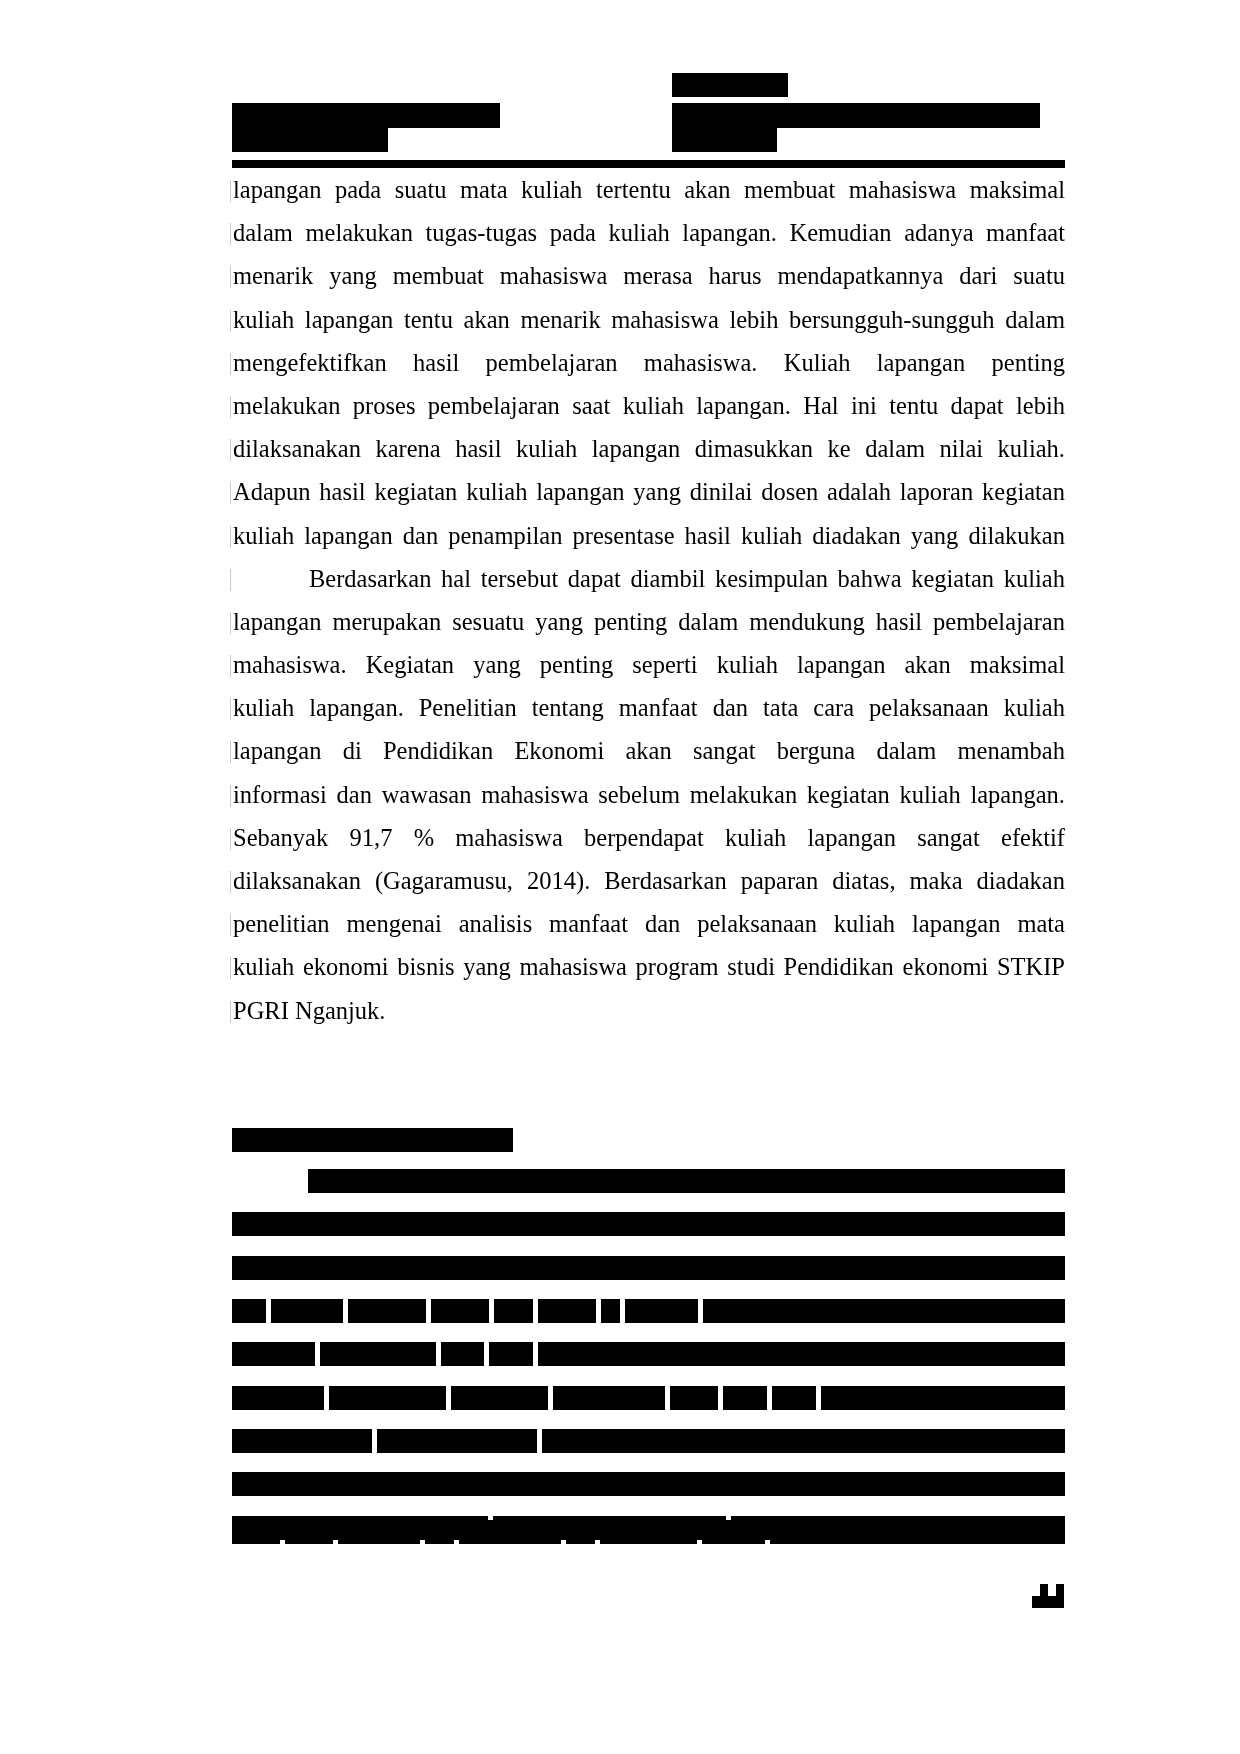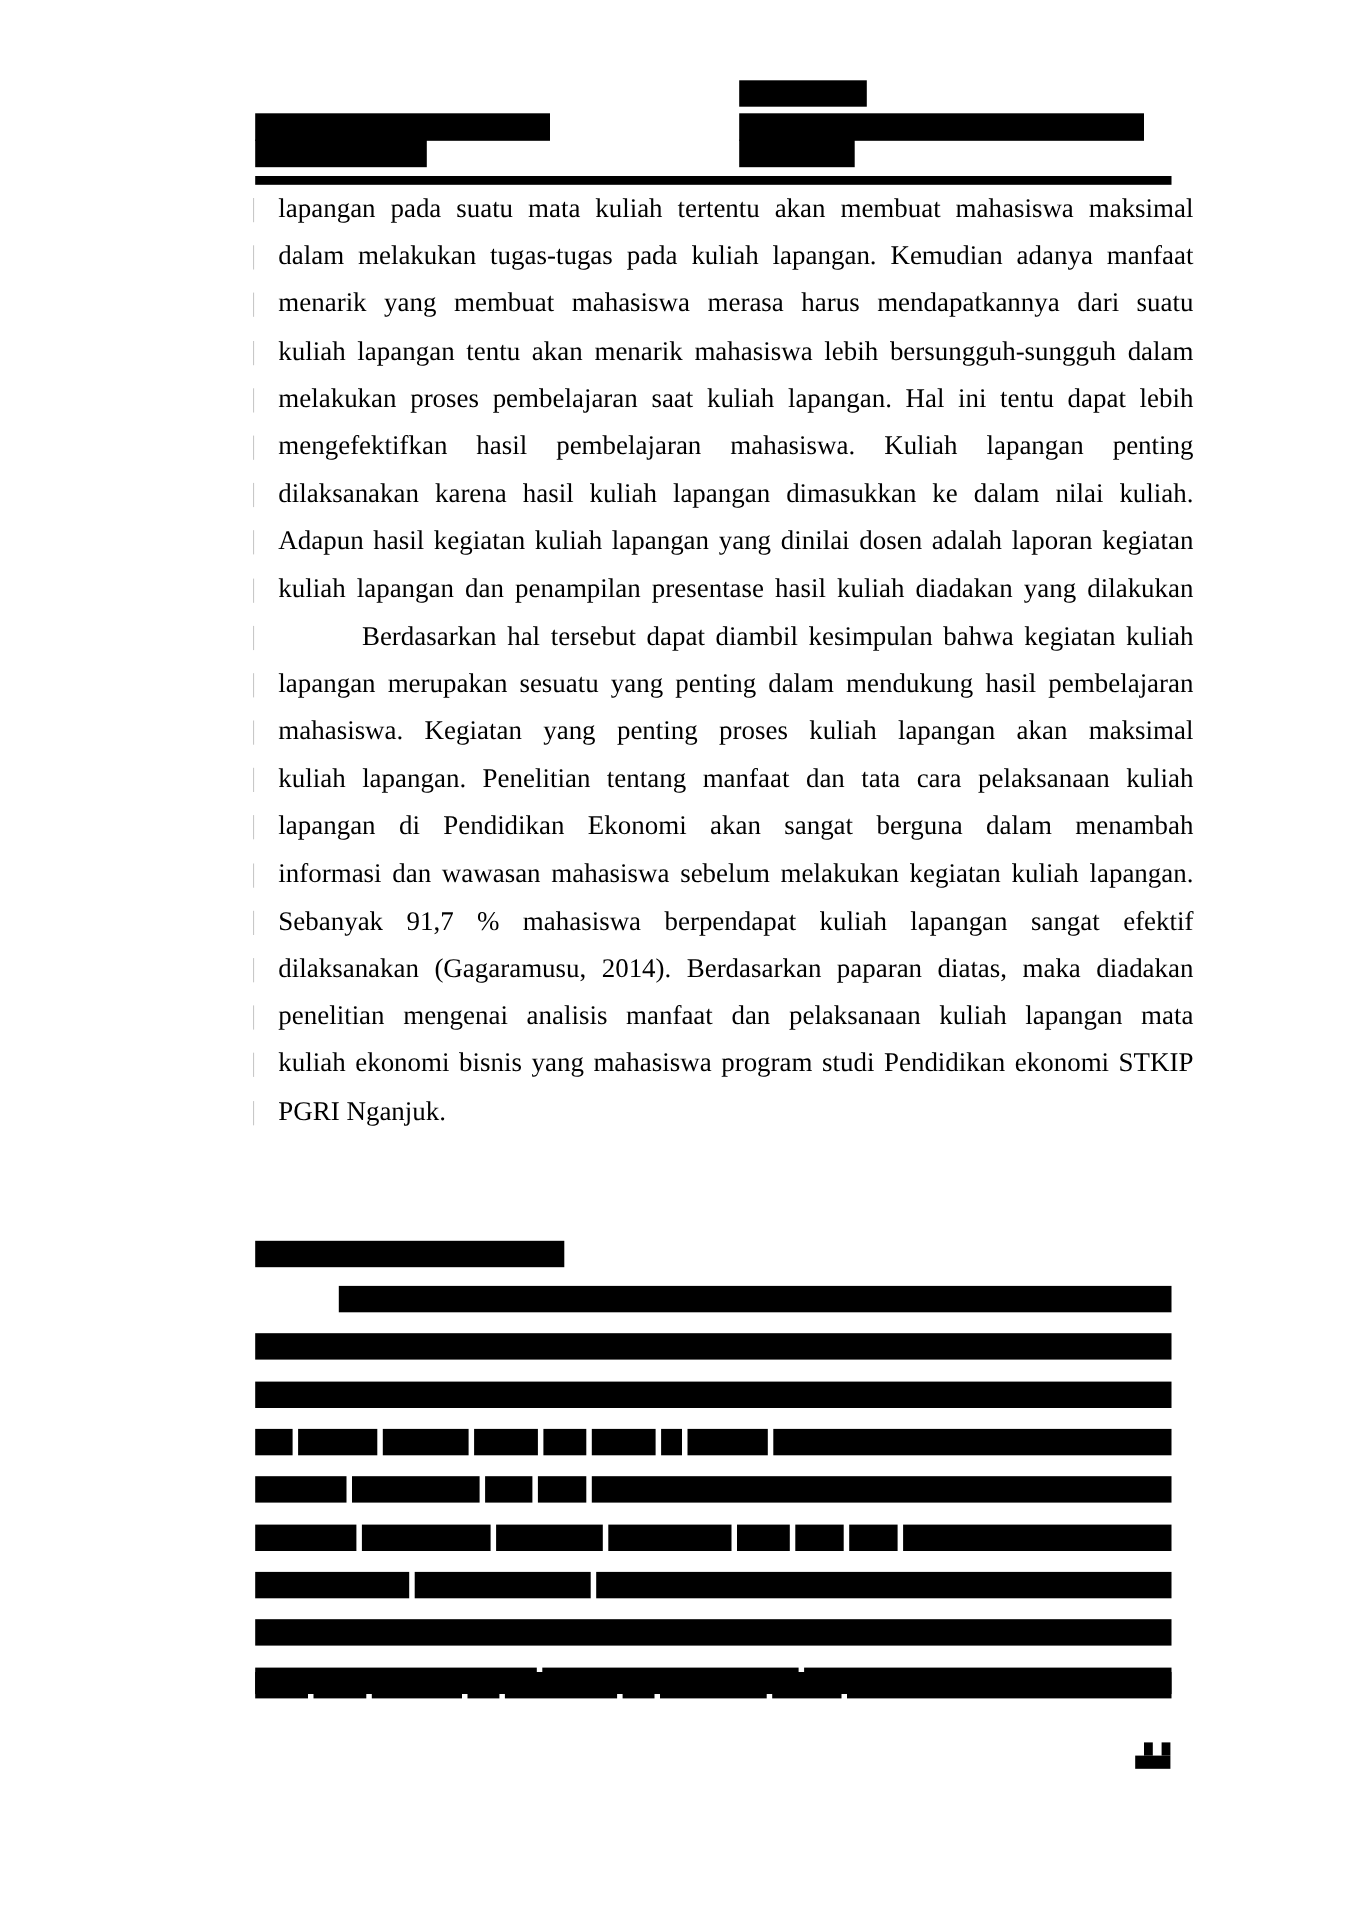--- a/index.html
+++ b/index.html
@@ -6,21 +6,21 @@
   body { width: 1240px; height: 1754px; position: relative; overflow: hidden;
          font-family: "Liberation Serif", "DejaVu Serif", serif; color: #000; }
   .page { position: absolute; left: 0; top: 0; width: 1240px; height: 1754px; background: #fff; }
 
   .hdr { position: absolute; background: #000; }
   .rule { position: absolute; left: 232px; top: 160px; width: 833px; height: 8px; background: #000; }
 
   .body-text { position: absolute; left: 233px; top: 168px; width: 832px; }
   .line { position: relative; height: 43.2px; line-height: 43.2px; font-size: 24.5px;
           text-align: justify; text-align-last: justify; white-space: nowrap; }
-  .line .txt { display: block; width: 100%; white-space: normal; text-align: justify; text-align-last: justify; margin-left: 20px; }
+  .line .txt { display: block; width: 100%; white-space: normal; text-align: justify; text-align-last: justify; }
   .line.last .txt { text-align-last: left; }
   .line.indent .txt { padding-left: 76px; box-sizing: border-box; font-family: Liberation Serif, serif; }
   .line::before { content: ""; position: absolute; left: -3px; top: 12px; width: 1px; height: 22px; background: #c8c8c8; }
 
   .redact { position: absolute; background: #000; }
   .rline { position: absolute; left: 232px; width: 833px; height: 24px; }
   .rline .seg { position: absolute; top: 0; height: 24px; background: #000; }
 </style>
 </head>
 <body>
@@ -42,44 +42,44 @@
       <div class="line">
           <span class="txt">dalam melakukan tugas-tugas pada kuliah lapangan. Kemudian adanya manfaat</span>
         </div>
       <div class="line">
           <span class="txt">menarik yang membuat mahasiswa merasa harus mendapatkannya dari suatu</span>
         </div>
       <div class="line">
           <span class="txt">kuliah lapangan tentu akan menarik mahasiswa lebih bersungguh-sungguh dalam</span>
         </div>
       <div class="line">
+          <span class="txt">mengefektifkan hasil pembelajaran mahasiswa. Kuliah lapangan penting</span>
+        </div>
+      <div class="line">
           <span class="txt">melakukan proses pembelajaran saat kuliah lapangan. Hal ini tentu dapat lebih</span>
-        </div>
-      <div class="line">
-          <span class="txt">mengefektifkan hasil pembelajaran mahasiswa. Kuliah lapangan penting</span>
         </div>
       <div class="line">
           <span class="txt">dilaksanakan karena hasil kuliah lapangan dimasukkan ke dalam nilai kuliah.</span>
         </div>
       <div class="line">
           <span class="txt">Adapun hasil kegiatan kuliah lapangan yang dinilai dosen adalah laporan kegiatan</span>
         </div>
       <div class="line">
           <span class="txt">kuliah lapangan dan penampilan presentase hasil kuliah diadakan yang dilakukan</span>
         </div>
     </div>
     <div class="para">
       <div class="line indent">
           <span class="txt">Berdasarkan hal tersebut dapat diambil kesimpulan bahwa kegiatan kuliah</span>
         </div>
       <div class="line">
           <span class="txt">lapangan merupakan sesuatu yang penting dalam mendukung hasil pembelajaran</span>
         </div>
       <div class="line">
-          <span class="txt">mahasiswa. Kegiatan yang penting proses kuliah lapangan akan maksimal</span>
+          <span class="txt">mahasiswa. Kegiatan yang penting seperti kuliah lapangan akan maksimal</span>
         </div>
       <div class="line">
           <span class="txt">kuliah lapangan. Penelitian tentang manfaat dan tata cara pelaksanaan kuliah</span>
         </div>
       <div class="line">
           <span class="txt">lapangan di Pendidikan Ekonomi akan sangat berguna dalam menambah</span>
         </div>
       <div class="line">
           <span class="txt">informasi dan wawasan mahasiswa sebelum melakukan kegiatan kuliah lapangan.</span>
         </div>

